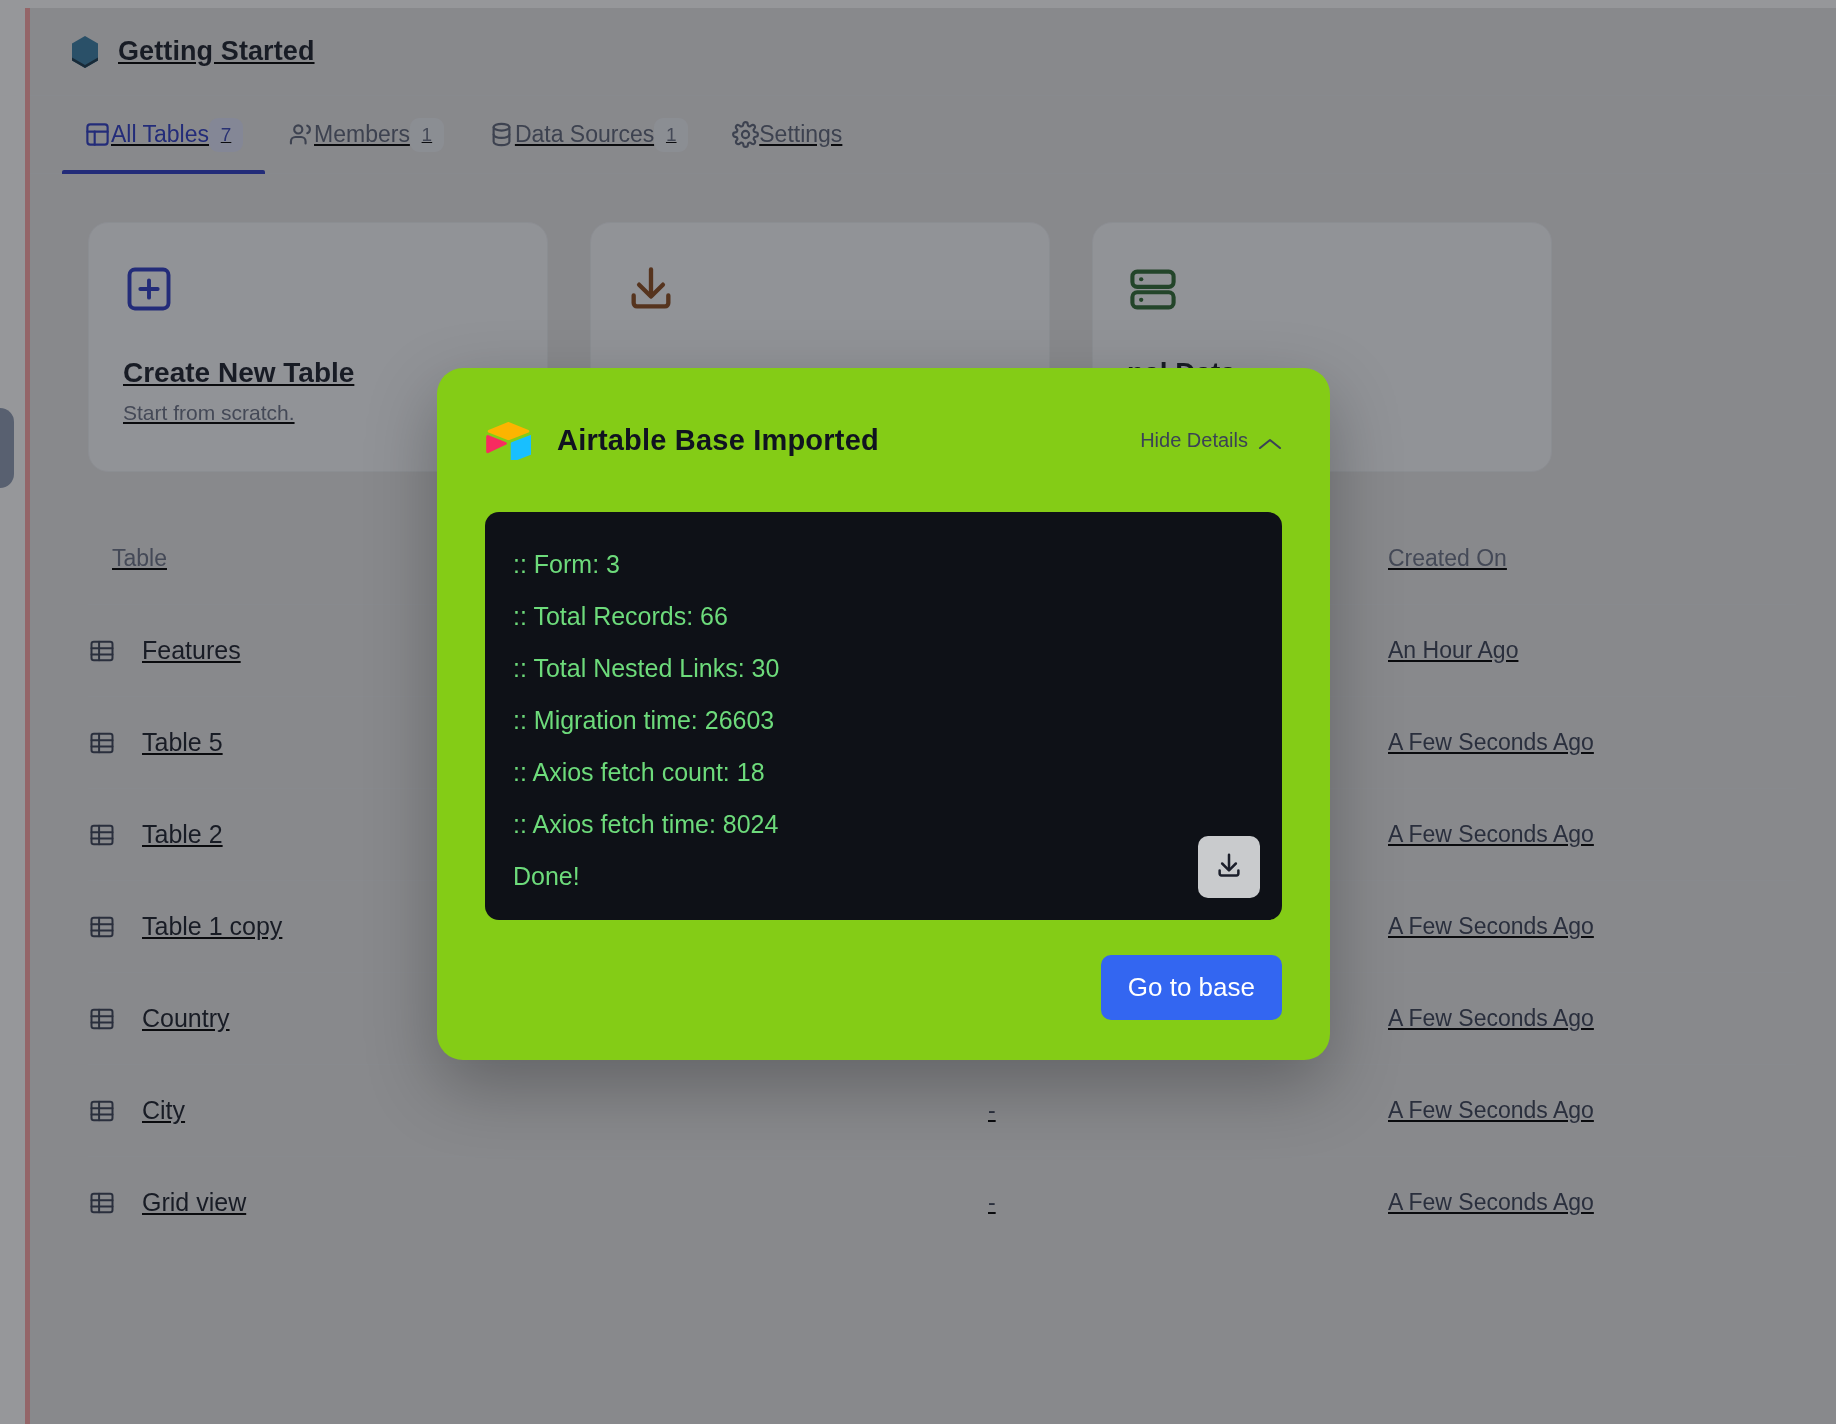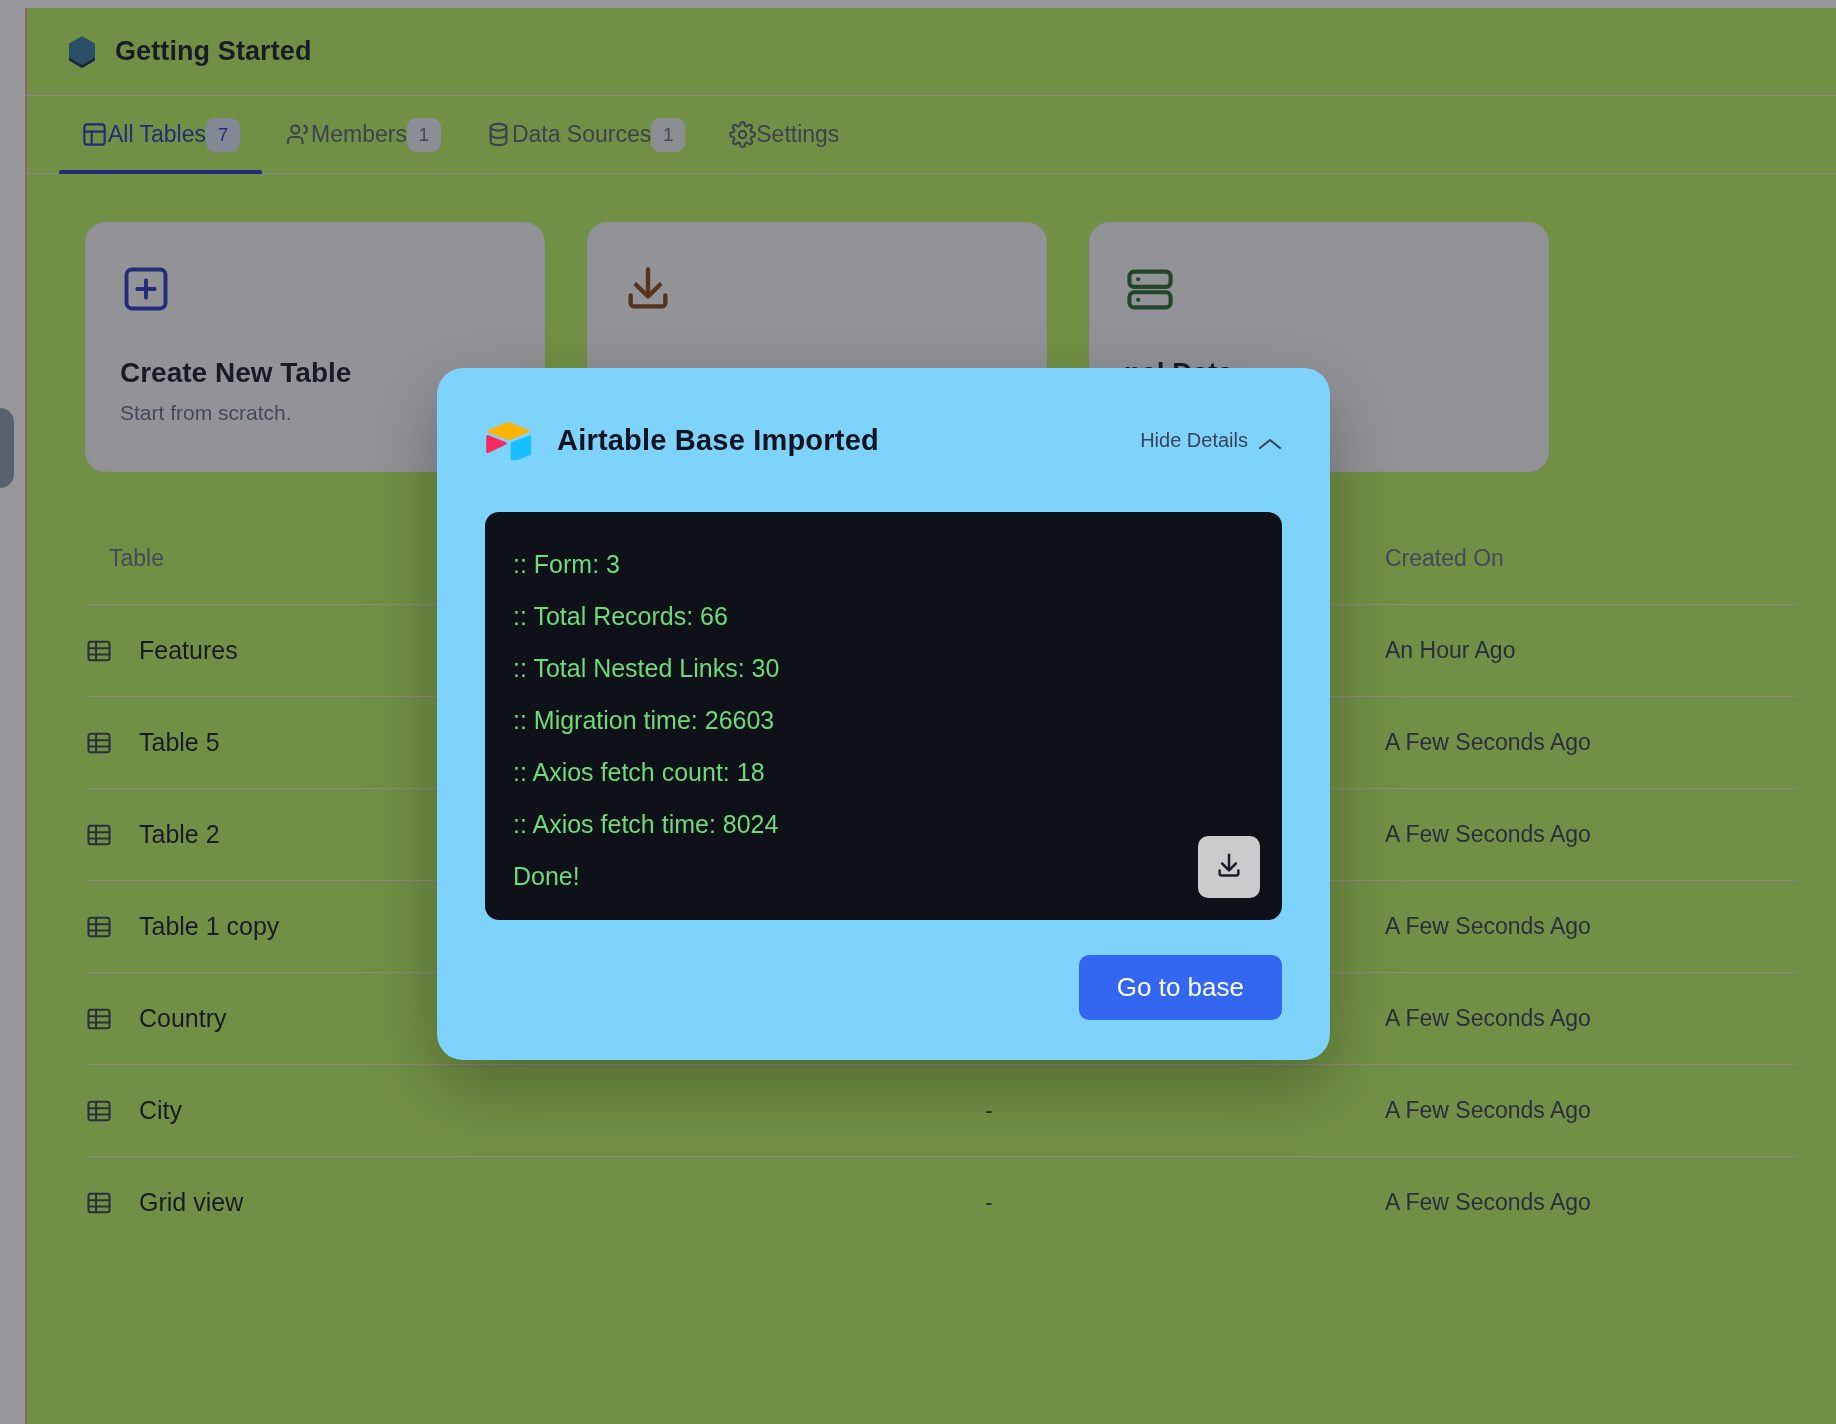--- a/index.html
+++ b/index.html
@@ -22,22 +22,23 @@
     background: #ffffff;
   }
   .left-rail-blob {
     position: absolute; left: -14px; top: 400px;
     width: 28px; height: 80px; border-radius: 14px;
     background: #8e9bb3;
   }
 
   .app-body {
     position: absolute; left: 25px; right: 0; top: 8px; bottom: 0;
-    background: #bef264;
-    border-left: 2px solid #fca5a5;
+    background: #e5e5e5;
+    border-left: 5px solid #fca5a5;
+    text-decoration: underline;
   }
 
   
   .base-header {
     height: 88px;
     display: flex; align-items: center;
     padding-left: 40px;
     border-bottom: 1px solid #e6e7ea;
   }
   .base-logo { width: 30px; height: 34px; margin-right: 18px; flex: none; }
@@ -124,21 +125,21 @@
   #scrim {
     position: absolute; inset: 0;
     background: rgba(22,24,30,0.45);
   }
 
   
   #modal {
     position: absolute;
     left: 437px; top: 368px;
     width: 893px; height: 692px;
-    background: #7dd3fc;
+    background: #84cc16;
     border-radius: 26px;
     box-shadow: 0 26px 70px rgba(0,0,0,0.28);
     padding: 44px 48px 40px 48px;
     display: flex; flex-direction: column;
   }
   .modal-head {
     display: flex; align-items: center;
     height: 56px;
   }
   .air-logo { width: 46px; height: 40px; flex: none; margin-right: 26px; }
@@ -183,21 +184,21 @@
     margin-top: auto;
     display: flex; justify-content: flex-end;
   }
   .primary-btn {
     background: #3366f1;
     color: #ffffff;
     border: none;
     border-radius: 10px;
     font-size: 26px;
     font-family: "Liberation Sans", sans-serif;
-    padding: 17px 38px;
+    padding: 17px 27px;
     cursor: pointer;
   }
 </style>
 </head>
 <body>
 
 <div id="app-root">
 
   <div class="left-rail">
     <div class="left-rail-blob"></div>

